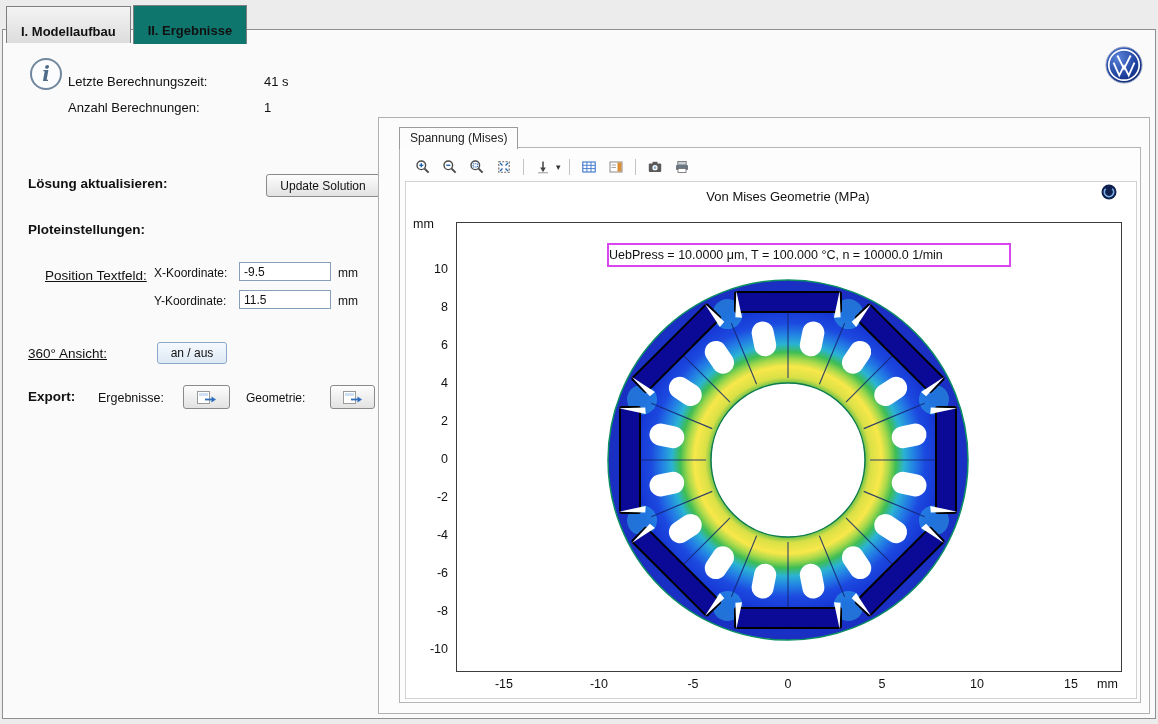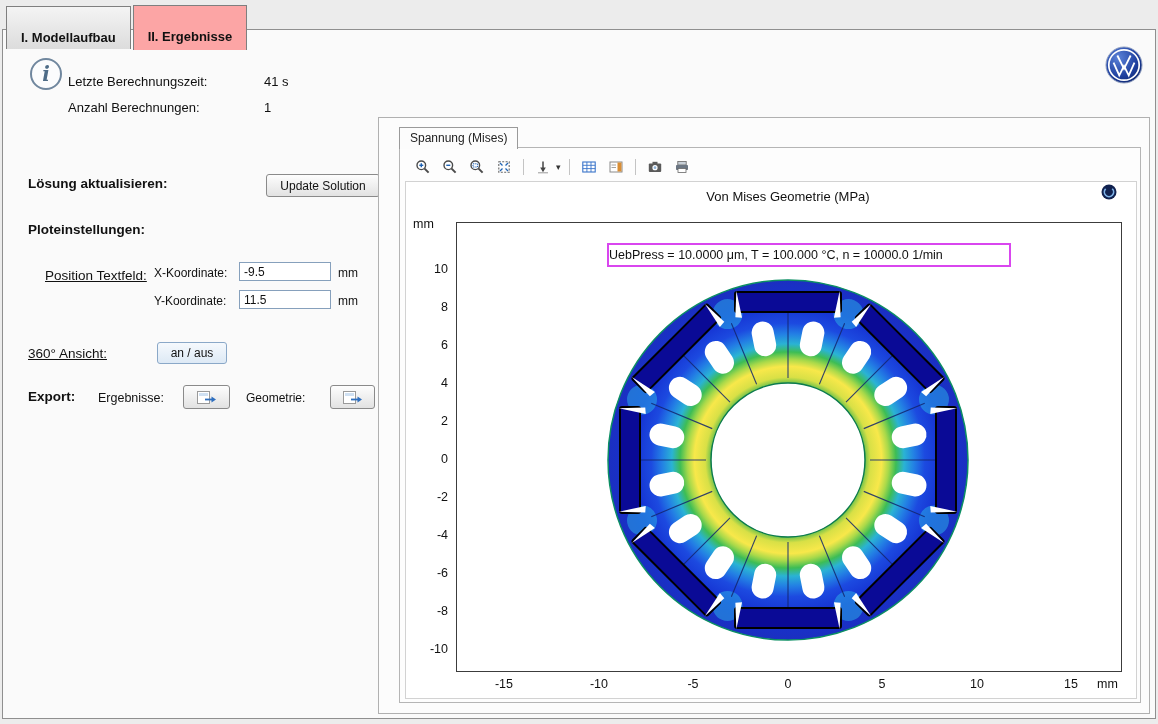--- a/index.html
+++ b/index.html
@@ -1,22 +1,22 @@
 <!DOCTYPE html>
 <html><head>
 <meta charset="utf-8">
 <style>
   html,body{margin:0;padding:0;}
   body{width:1158px;height:724px;background:#ececec;font-family:"Liberation Sans",sans-serif;overflow:hidden;}
   .window{position:absolute;left:0;top:0;width:1158px;height:724px;}
   .content{position:absolute;left:2px;top:29px;width:1152px;height:688px;background:#fafafa;border:1px solid #8f8f8f;}
   
   .tabbar{position:absolute;left:6px;top:5px;display:flex;align-items:flex-end;z-index:6;}
-  .tab{padding:23px 14px 4px 14px;font-size:13px;font-weight:bold;color:#111;border:1px solid #7f7f7f;border-bottom:none;background:linear-gradient(#f4f4f4,#dcdcdc);margin-right:2px;cursor:default;}
-  .tab.active{background:#fca5a5;padding-bottom:6px;margin-bottom:-1px;}
+  .tab{padding:17px 14px 4px 14px;font-size:13px;font-weight:bold;color:#111;border:1px solid #7f7f7f;border-bottom:none;background:linear-gradient(#f4f4f4,#dcdcdc);margin-right:2px;cursor:default;}
+  .tab.active{background:#0f766e;padding-bottom:6px;margin-bottom:-1px;}
   
   .lbl{position:absolute;font-size:13px;color:#111;white-space:nowrap;}
   .lbl.small{font-size:12px;}
   .lbl.bold{font-weight:bold;font-size:13.5px;}
   .lbl.underline{text-decoration:underline;font-size:13.5px;}
   .btn{position:absolute;display:flex;align-items:center;justify-content:center;font-size:12px;color:#111;border:1px solid #8a8a8a;border-radius:3px;background:linear-gradient(#fdfdfd,#e2e2e2);cursor:default;}
   .btn.blueish{background:linear-gradient(#f5f9fd,#dde9f5);border-color:#8aa8c8;}
   .field{position:absolute;border:1px solid #86a0bc;background:#fff;font-size:12px;font-family:"Liberation Sans",sans-serif;padding:0 4px;color:#111;}
   .info-icon{position:absolute;left:30px;top:58px;width:28px;height:28px;border:2px solid #70879e;border-radius:50%;display:flex;align-items:center;justify-content:center;color:#4e6c87;font-family:"DejaVu Serif",serif;font-style:italic;font-weight:bold;font-size:20px;background:#fbfcfd;}
   

